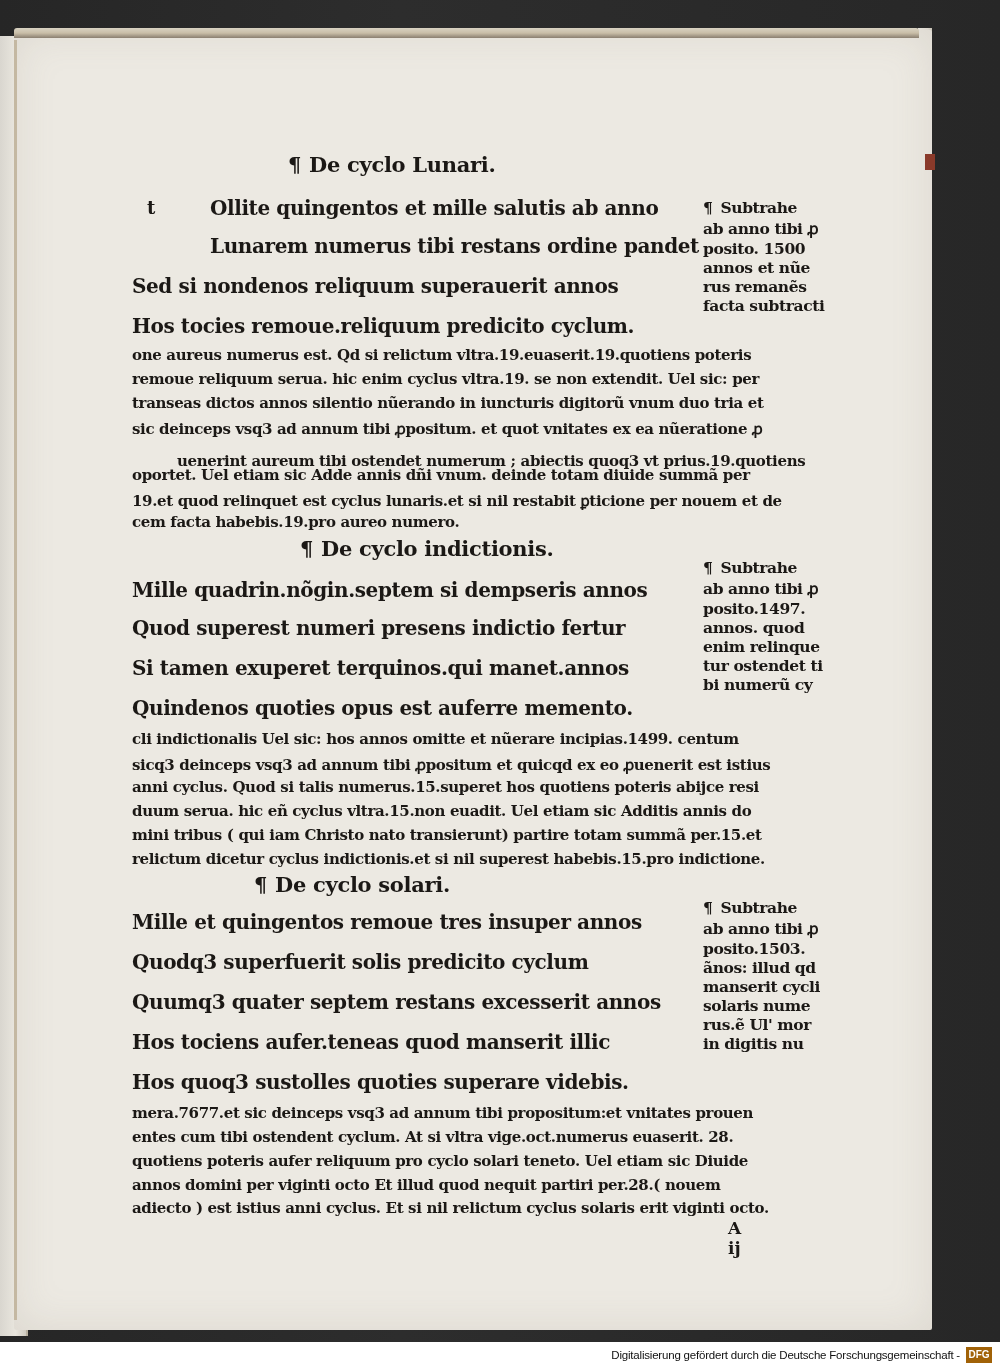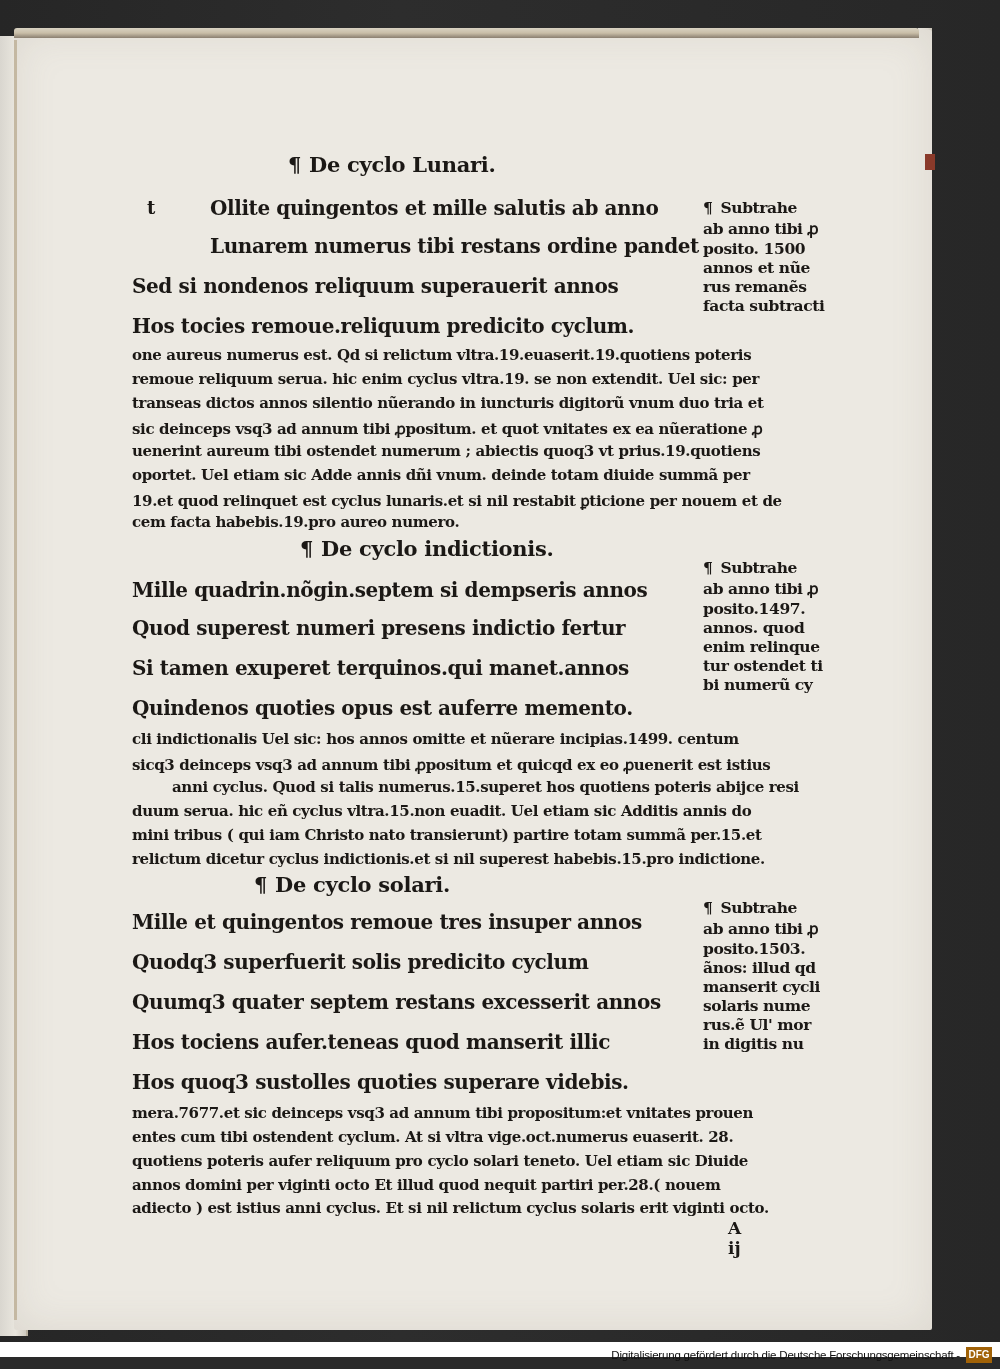--- a/index.html
+++ b/index.html
@@ -58,21 +58,21 @@
     position: absolute; left: 703px; font-size: 15.5px; font-weight: bold; white-space: nowrap;
     letter-spacing: -0.4px; font-family: "DejaVu Serif", serif;
   }
   .line-mark {
     position: absolute; left: 147px; top: 197px; font-size: 18px; font-weight: bold;
   }
   .signature {
     position: absolute; left: 728px; top: 1218px; font-size: 17px; font-weight: bold;
   }
   .footer {
-    position: absolute; left: 0; top: 1342px; width: 1000px; height: 15px; background: #ffffff;
+    position: absolute; left: 0; top: 1342px; width: 1000px; height: 27px; background: #ffffff;
   }
   .footer-text {
     position: absolute; right: 40px; top: 7px; font-family: "Liberation Sans", sans-serif;
     font-size: 11.5px; color: #111; letter-spacing: -0.2px;
   }
   .dfg-logo {
     position: absolute; right: 8px; top: 5px; width: 26px; height: 16px; background: #a16207;
     color: #fff; font-family: "Liberation Sans", sans-serif; font-size: 10px; font-weight: bold;
     text-align: center; line-height: 16px;
   }
@@ -97,21 +97,21 @@
 
   <div class="verse" style="left:210px; top:196px;">Ollite quingentos et mille salutis ab anno</div>
   <div class="verse" style="left:210px; top:234px;">Lunarem numerus tibi restans ordine pandet</div>
   <div class="verse" style="top:274px;">Sed si nondenos reliquum superauerit annos</div>
   <div class="verse" style="top:314px;">Hos tocies remoue.reliquum predicito cyclum.</div>
 
   <div class="prose" style="top:346px;">one aureus numerus est. Qd si relictum vltra.19.euaserit.19.quotiens poteris</div>
   <div class="prose" style="top:370px;">remoue reliquum serua. hic enim cyclus vltra.19. se non extendit. Uel sic: per</div>
   <div class="prose" style="top:394px;">transeas dictos annos silentio nũerando in iuncturis digitorũ vnum duo tria et</div>
   <div class="prose" style="top:418px;text-align:right;">sic deinceps vsq3 ad annum tibi ꝓpositum. et quot vnitates ex ea nũeratione ꝓ</div>
-  <div class="prose" style="top:442px;">uenerint aureum tibi ostendet numerum ; abiectis quoq3 vt prius.19.quotiens</div>
+  <div class="prose" style="top:452px;margin-left:45px;">uenerint aureum tibi ostendet numerum ; abiectis quoq3 vt prius.19.quotiens</div>
   <div class="prose" style="top:466px;">oportet. Uel etiam sic Adde annis dñi vnum. deinde totam diuide summã per</div>
   <div class="prose" style="top:490px;">19.et quod relinquet est cyclus lunaris.et si nil restabit ꝑticione per nouem et de</div>
   <div class="prose" style="top:513px;">cem facta habebis.19.pro aureo numero.</div>
 
   <div class="margin" style="top:198px;">
     <div><span class="pilcrow">¶</span><span>Subtrahe</span></div>
     <div>ab anno tibi ꝓ</div>
     <div>posito. 1500</div>
     <div>annos et nũe</div>
     <div>rus remanẽs</div>
@@ -122,21 +122,21 @@
     <span class="pilcrow">¶</span><span>De cyclo indictionis.</span>
   </div>
 
   <div class="verse" style="top:578px;">Mille quadrin.nõgin.septem si dempseris annos</div>
   <div class="verse" style="top:616px;">Quod superest numeri presens indictio fertur</div>
   <div class="verse" style="top:656px;">Si tamen exuperet terquinos.qui manet.annos</div>
   <div class="verse" style="top:696px;">Quindenos quoties opus est auferre memento.</div>
 
   <div class="prose" style="top:730px;">cli indictionalis Uel sic: hos annos omitte et nũerare incipias.1499. centum</div>
   <div class="prose" style="top:754px;">sicq3 deinceps vsq3 ad annum tibi ꝓpositum et quicqd ex eo ꝓuenerit est istius</div>
-  <div class="prose" style="top:778px;margin-left:40px;">anni cyclus. Quod si talis numerus.15.superet hos quotiens poteris abijce resi</div>
+  <div class="prose" style="top:778px;">anni cyclus. Quod si talis numerus.15.superet hos quotiens poteris abijce resi</div>
   <div class="prose" style="top:802px;">duum serua. hic eñ cyclus vltra.15.non euadit. Uel etiam sic Additis annis do</div>
   <div class="prose" style="top:826px;">mini tribus ( qui iam Christo nato transierunt) partire totam summã per.15.et</div>
   <div class="prose" style="top:850px;">relictum dicetur cyclus indictionis.et si nil superest habebis.15.pro indictione.</div>
 
   <div class="margin" style="top:558px;">
     <div><span class="pilcrow">¶</span><span>Subtrahe</span></div>
     <div>ab anno tibi ꝓ</div>
     <div>posito.1497.</div>
     <div>annos. quod</div>
     <div>enim relinque</div>

